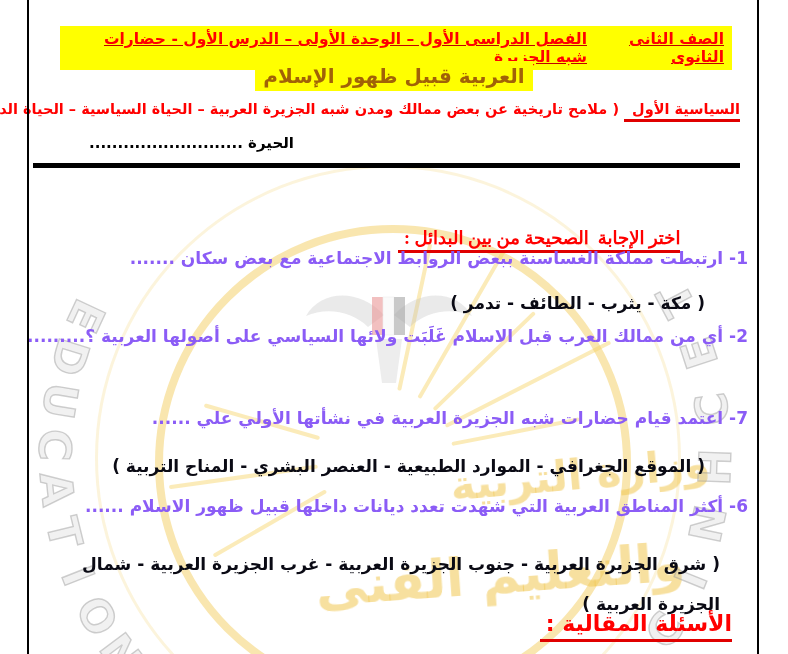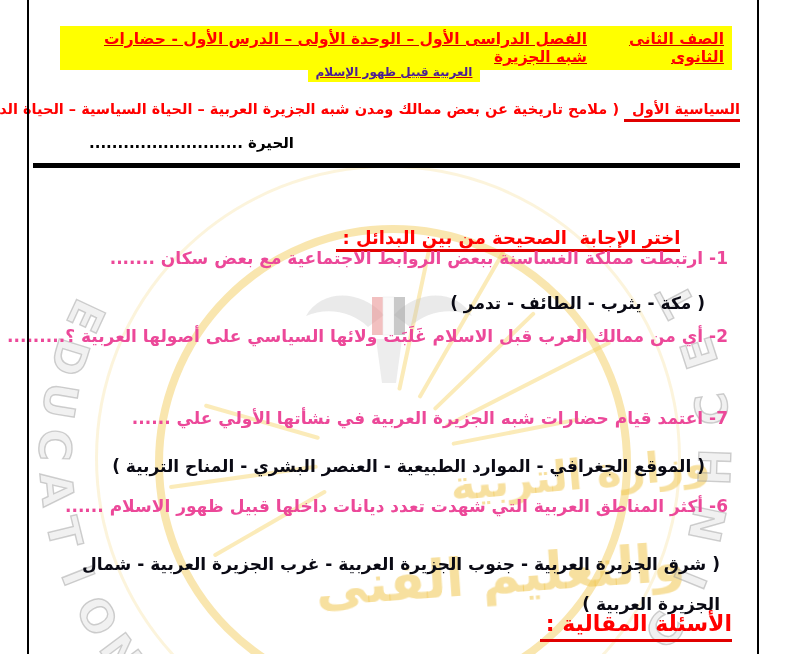--- a/index.html
+++ b/index.html
@@ -25,40 +25,40 @@
              font-family:"DejaVu Sans",sans-serif;}
   .wm-eagle{position:absolute;left:296px;top:283px;opacity:0.55;}
 
   
   .content{position:absolute;inset:0;z-index:1;}
   .hl-band{display:flex;justify-content:space-between;background:#FFFF00;
            color:#FF0000;font-weight:bold;padding:4px 8px;font-size:15.5px;}
   .hl-band span{text-decoration:underline;text-decoration-color:#C00000;}
   .header1{position:absolute;top:26px;right:56px;left:60px;}
   .header2{position:absolute;top:61px;left:0;right:0;text-align:center;}
-  .header2 .hl-inline{display:inline-block;background:#FFFF00;color:#4c1d95;font-weight:bold;
-            font-size:12px;padding:3px 8px;text-decoration:underline;text-decoration-color:#C00000;}
+  .header2 .hl-inline{display:inline-block;background:#FFFF00;color:#a16207;font-weight:bold;
+            font-size:20px;padding:3px 8px;text-decoration-color:#C00000;}
 
   .week{position:absolute;top:101px;right:48px;left:40px;font-size:14.5px;font-weight:bold;
         color:#FF0000;white-space:nowrap;}
   .week-label{display:inline-block;border-bottom:3px solid #E00000;padding-bottom:2px;padding-left:8px;}
 
   .info{position:absolute;top:134px;left:44px;right:48px;height:24px;font-size:15px;
         font-weight:bold;color:#000;}
   .info-name{position:absolute;right:0;top:0;}
   .info-sheet{position:absolute;left:300px;top:0;color:#FF0000;}
   .info-class{position:absolute;left:45px;top:0;}
 
   .divider{position:absolute;top:163px;left:33px;right:48px;height:5px;background:#000;}
 
   .mcq-heading{position:absolute;top:206px;right:70px;font-size:18px;font-weight:bold;
                color:#FF0000;white-space:pre;}
-  .mcq-heading span{display:inline-block;border-bottom:3px solid #E00000;padding-bottom:1px;padding-left:6px;}
+  .mcq-heading span{display:inline-block;border-bottom:3px solid #E00000;padding-bottom:1px;padding-left:6px;font-family:Liberation Serif, serif;}
 
-  .q{position:absolute;right:60px;left:33px;font-size:17px;font-weight:bold;color:#ec4899;
+  .q{position:absolute;right:40px;left:33px;font-size:17px;font-weight:bold;color:#8b5cf6;
      text-align:right;white-space:nowrap;}
   .opts{position:absolute;left:33px;width:672px;font-size:17px;font-weight:bold;color:#0A0A14;
         direction:rtl;text-align:right;line-height:40px;}
   .q1{top:248px;} .o1{top:283px;}
   .q2{top:326px;} .o2{top:366px;}
   .q3{top:408px;} .o3{top:446px;}
   .q4{top:496px;} .o4{top:544px;margin-left:15px;}
 
   .essay-heading{position:absolute;top:611px;right:56px;font-size:22px;font-weight:bold;color:#FF0000;}
   .essay-heading span{display:inline-block;border-bottom:3px solid #E00000;padding-bottom:3px;padding-left:6px;}

